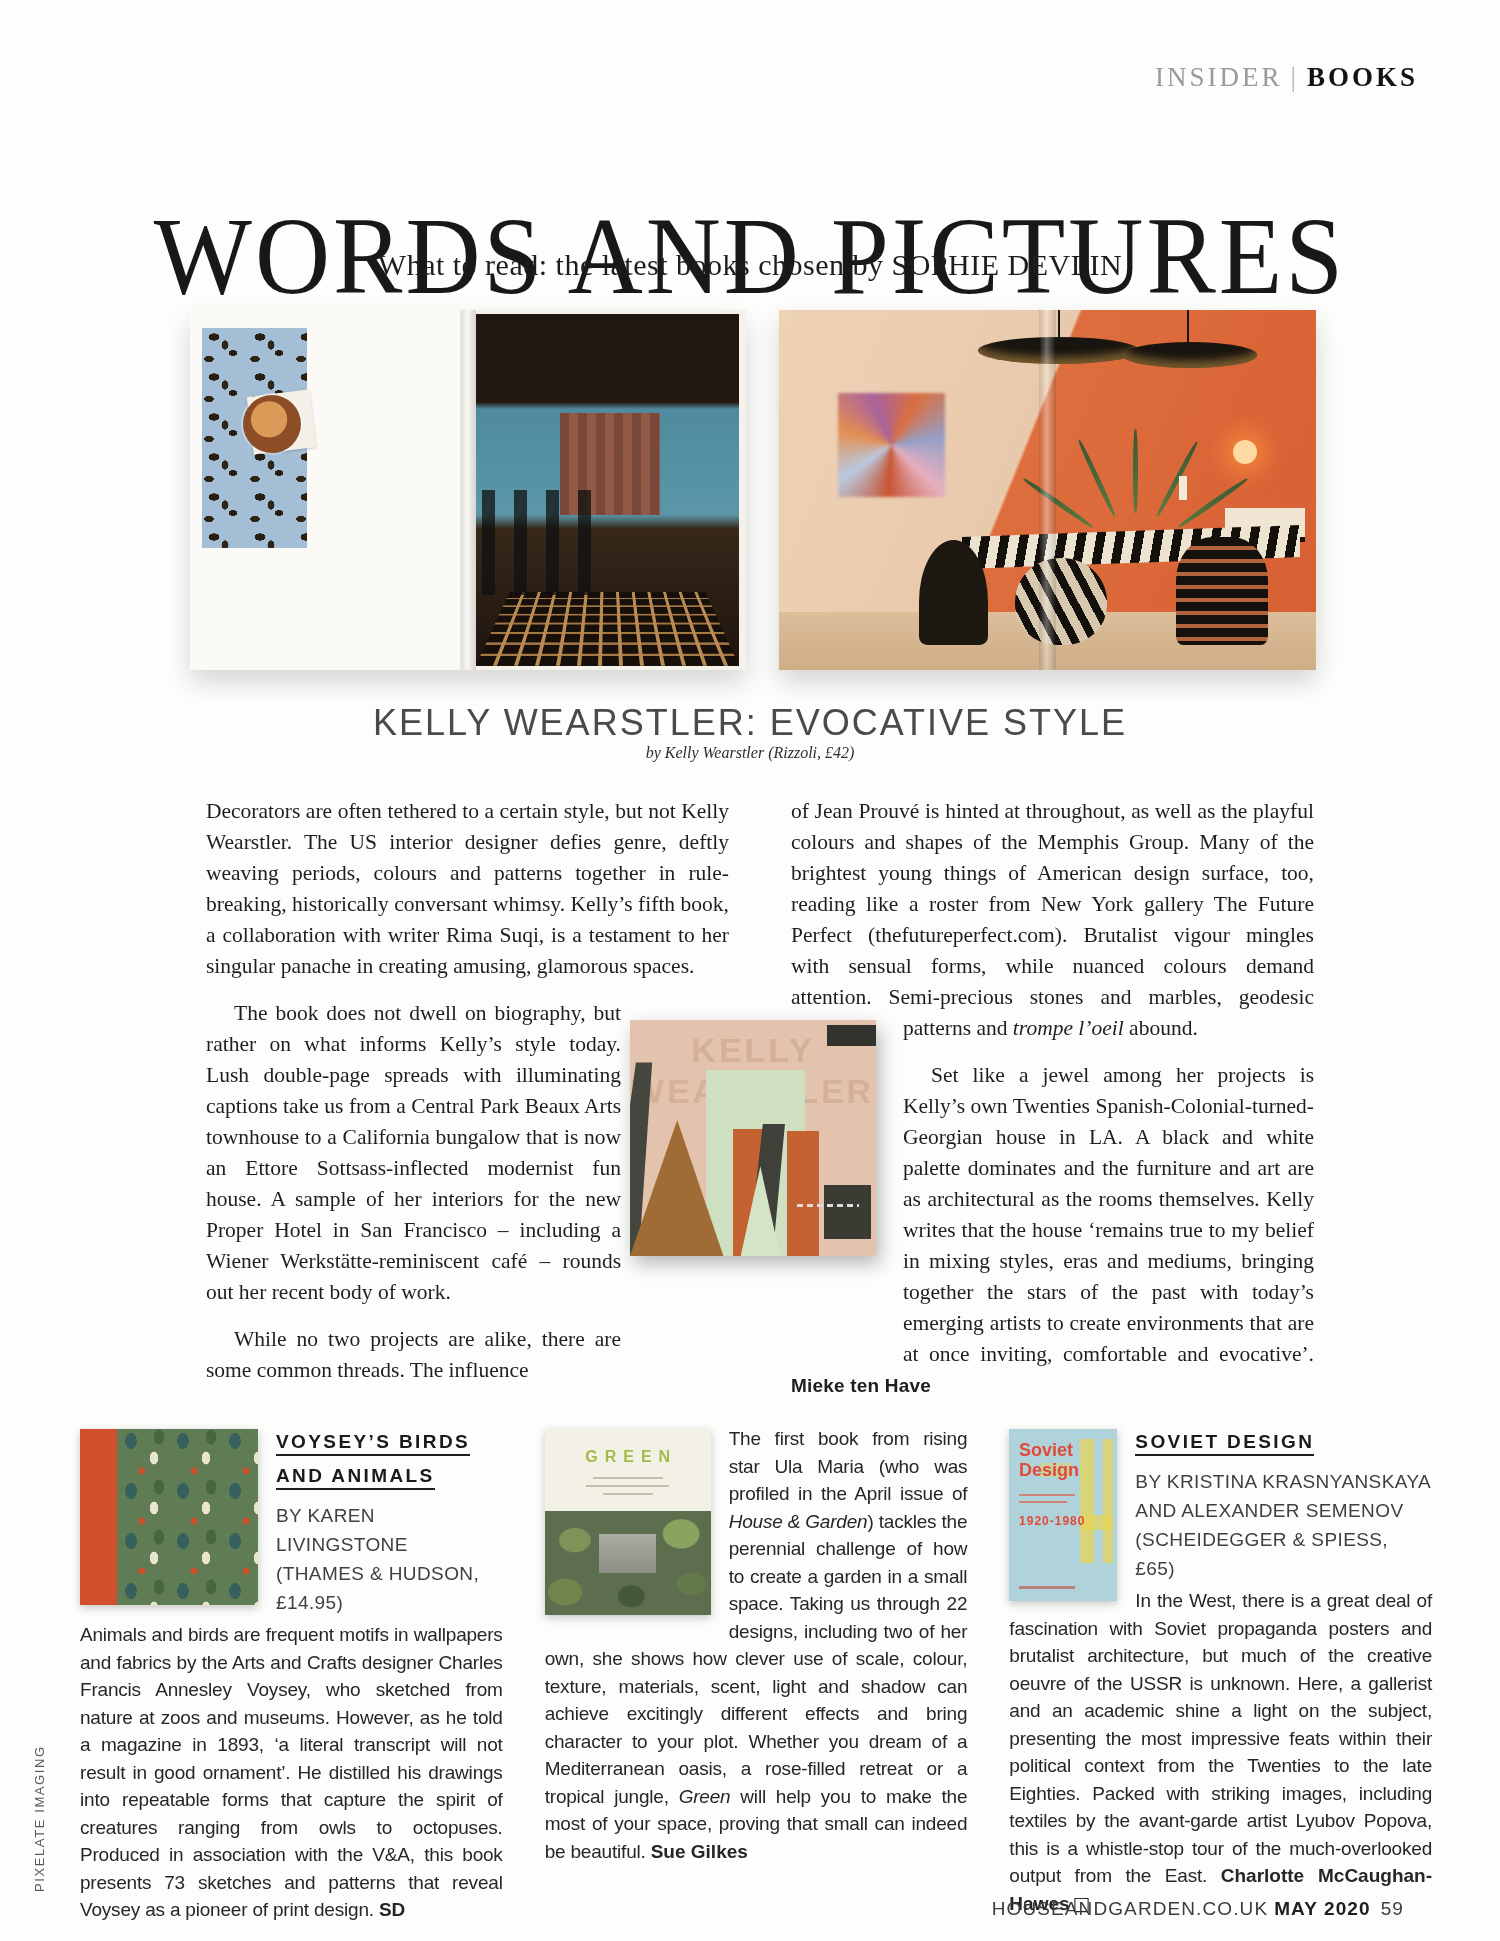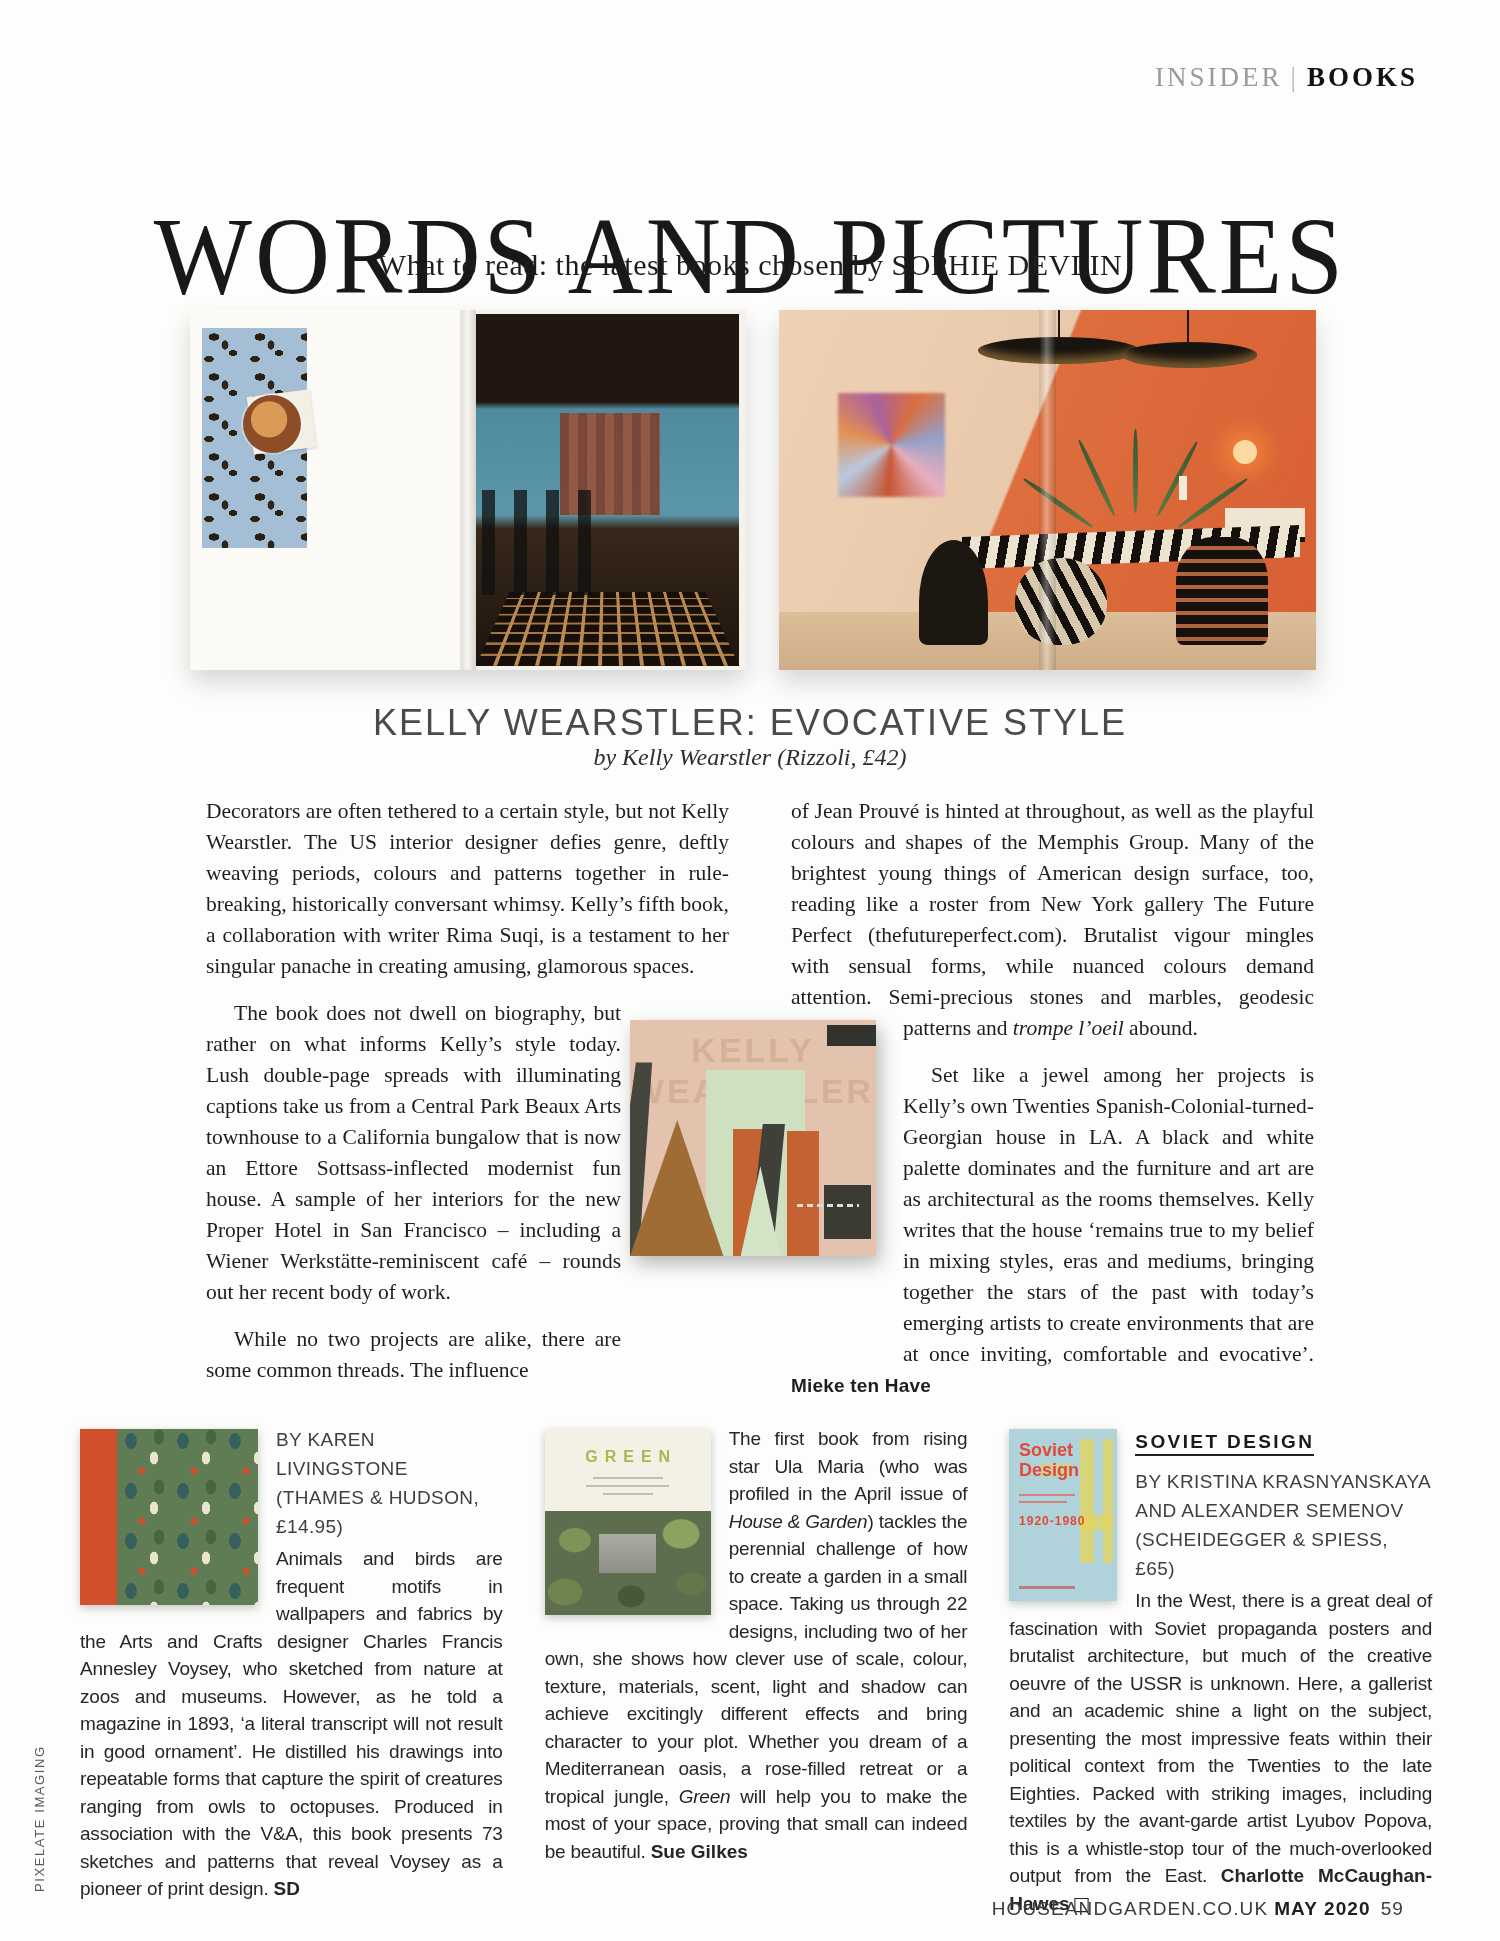--- a/index.html
+++ b/index.html
@@ -42,21 +42,21 @@
   .leaf{position:absolute;width:5px;height:84px;background:linear-gradient(#3c5531,#5b7a40);border-radius:50%/60%;transform-origin:bottom center;}
   .console{position:absolute;right:2%;top:55%;width:15%;height:8%;background:#efe5d2;border-bottom:5px solid #17120d;}
   .candle{position:absolute;right:24%;top:46%;width:8px;height:24px;background:#f0ead8;}
   .table-top{position:absolute;left:34%;top:61.5%;width:63%;height:9%;background:repeating-linear-gradient(100deg,#14100c 0 9px,#ece3d1 9px 19px);transform:skewY(-2deg);}
   .table-base{position:absolute;left:44%;top:69%;width:17%;height:24%;border-radius:50% 50% 46% 46%;background:repeating-linear-gradient(62deg,#14100c 0 8px,#d8c9ae 8px 17px);}
   .chair-left{position:absolute;left:26%;top:64%;width:13%;height:29%;background:#1d1712;border-radius:50% 50% 12% 12%/60% 60% 8% 8%;}
   .chair-right{position:absolute;right:9%;top:63%;width:17%;height:30%;background:repeating-linear-gradient(180deg,#16110c 0 9px,#b0653c 9px 13px);border-radius:40% 40% 8% 8%;}
 
   
   .feature-heading{position:absolute;top:702px;left:0;width:100%;text-align:center;font-family:"Liberation Sans",sans-serif;font-weight:400;font-size:36px;letter-spacing:2px;color:#4a4a4a;}
-  .feature-byline{position:absolute;top:744px;left:0;width:100%;text-align:center;font-style:italic;font-size:24px;color:#2e2e2e;}
+  .feature-byline{position:absolute;top:744px;left:0;width:100%;text-align:center;font-style:italic;font-size:16px;color:#2e2e2e;}
 
   
   .article{position:absolute;top:780px;left:190px;width:1140px;display:flex;gap:30px;font-size:21.5px;line-height:31px;text-align:justify;color:#1e1e1e;}
   .colL,.colR{width:555px;}
   .article p{margin:16px;}
   .article p.indent{text-indent:28px;}
   .spacer-a{float:right;width:0;height:240px;}
   .spacer-b{float:right;clear:right;width:124px;height:344px;}
   .spacer-c{float:left;width:0;height:250px;}
   .spacer-d{float:left;clear:left;width:128px;height:336px;}
@@ -205,20 +205,21 @@
     <div class="kw-dashes"></div>
   </div>
 
   <div class="reviews">
 
     <div class="review">
       <div class="cover cover-voysey">
         <div class="voysey-spine"></div>
         <div class="voysey-pattern"></div>
       </div>
+      <h3><span class="und">VOYSEY’S BIRDS</span><br><span class="und">AND ANIMALS</span></h3>
       <div class="meta"><span>BY KAREN LIVINGSTONE</span><br><span>(THAMES &amp; HUDSON, £14.95)</span></div>
       <p class="body"><span>Animals and birds are frequent motifs in wallpapers and fabrics by the Arts and Crafts designer Charles Francis Annesley Voysey, who sketched from nature at zoos and museums. However, as he told a magazine in 1893, ‘a literal transcript will not result in good ornament’. He distilled his drawings into repeatable forms that capture the spirit of creatures ranging from owls to octopuses. Produced in association with the V&amp;A, this book presents 73 sketches and patterns that reveal Voysey as a pioneer of print design. </span><span class="reviewer-name">SD</span></p>
     </div>
 
     <div class="review">
       <div class="cover cover-green">
         <div class="green-top">
           <div class="green-label">GREEN</div>
           <div class="green-line" style="width:42%;"></div>
           <div class="green-line" style="width:50%;"></div>

